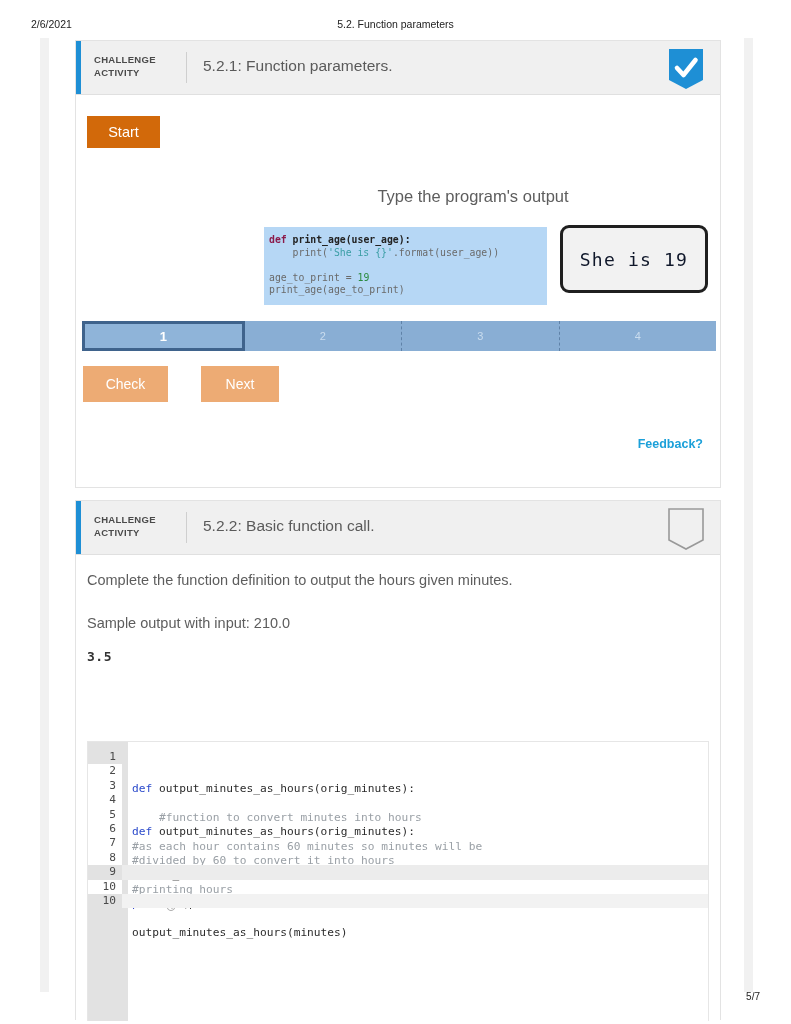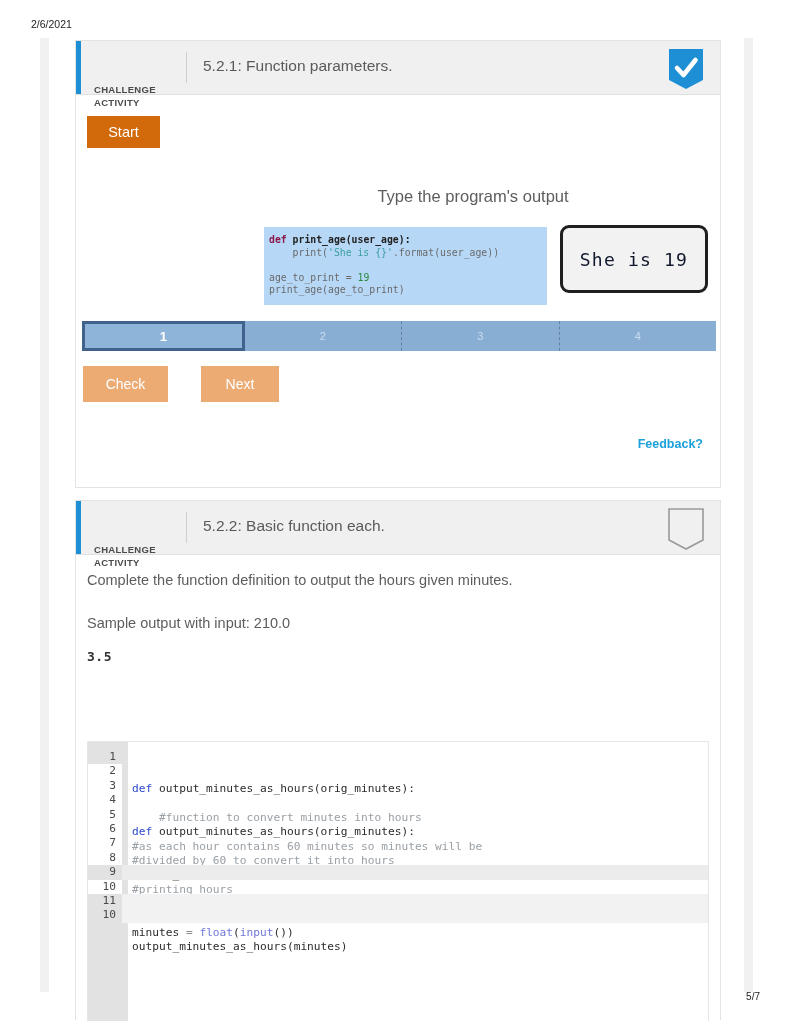--- a/index.html
+++ b/index.html
@@ -110,21 +110,20 @@
   .ca-kicker {
     position: absolute;
     left: 18px;
     top: 12px;
     width: 80px;
     font-size: 9.5px;
     font-weight: bold;
     letter-spacing: 0.3px;
     color: #4a4a4a;
     line-height: 13px;
-    margin-top: 30px;
   }
   .ca-divider {
     position: absolute;
     left: 110px;
     top: 11px;
     width: 1px;
     height: 31px;
     background: #cfcfcf;
   }
   .ca-title {
@@ -373,20 +372,21 @@
     height: 12px;
     background: #333;
     vertical-align: -2px;
   }
 </style>
 </head>
 <body>
 
 <div class="print-header">
   <div class="print-date">2/6/2021</div>
+  <div class="print-title">5.2. Function parameters</div>
 </div>
 
 <div class="rail rail-left"></div>
 <div class="rail rail-right"></div>
 <div class="page-col"></div>
 
 <div class="card card-1">
 
   <div class="ca-header">
     <div class="ca-accent"></div>
@@ -433,21 +433,21 @@
 
 <div class="card card-2">
 
   <div class="ca-header">
     <div class="ca-accent"></div>
     <div class="ca-kicker">
       <div>CHALLENGE</div>
       <div>ACTIVITY</div>
     </div>
     <div class="ca-divider"></div>
-    <div class="ca-title">5.2.2: Basic function each.</div>
+    <div class="ca-title">5.2.2: Basic function call.</div>
     <div class="badge">
       <svg width="40" height="44" viewBox="0 0 40 44">
         <path d="M3 2 H37 V33 L20 42 L3 33 Z" fill="none" stroke="#999999" stroke-width="1.6"></path>
       </svg>
     </div>
   </div>
 
   <div class="para para-1">Complete the function definition to output the hours given minutes.</div>
   <div class="para para-2">Sample output with input: 210.0</div>
   <div class="sample-out">3.5</div>
@@ -458,21 +458,20 @@
         <div class="cline"><span class="gut">1</span><span class="src"><span class="k-def">def</span><span> output_minutes_as_hours(orig_minutes):</span></span></div>
         <div class="cline editable"><span class="gut">2</span><span class="src"></span></div>
         <div class="cline editable"><span class="gut">3</span><span class="src"><span class="k-cmt">    #function to convert minutes into hours</span></span></div>
         <div class="cline editable"><span class="gut">4</span><span class="src"><span class="k-def">def</span><span> output_minutes_as_hours(orig_minutes):</span></span></div>
         <div class="cline editable"><span class="gut">5</span><span class="src"><span class="k-cmt">#as each hour contains 60 minutes so minutes will be</span></span></div>
         <div class="cline editable"><span class="gut">6</span><span class="src"><span class="k-cmt">#divided by 60 to convert it into hours</span></span></div>
         <div class="cline editable"><span class="gut">7</span><span class="src"><span>h</span><span class="k-op">=</span><span>orig_minutes</span><span class="k-op">/</span><span class="k-num">60</span></span></div>
         <div class="cline editable"><span class="gut">8</span><span class="src"><span class="k-cmt">#printing hours</span></span></div>
         <div class="cline editable hl"><span class="gut">9</span><span class="src"><span class="k-print">print</span><span class="paren-match">(</span><span>h)</span><span class="caret"></span></span></div>
         <div class="cline editable"><span class="gut">10</span><span class="src"></span></div>
-        <div class="cline readonly-body"><span class="gut">11</span><span class="src"><span>minutes </span><span class="k-op">=</span><span> </span><span class="k-fn">float</span><span>(</span><span class="k-fn">input</span><span>())</span></span></div>
         <div class="cline readonly-body"><span class="gut">10</span><span class="src"><span>output_minutes_as_hours(minutes)</span></span></div>
       </div>
   </div>
 </div>
 
 <div class="print-footer">
   <div class="print-page">5/7</div>
 </div>
 
 </body></html>

